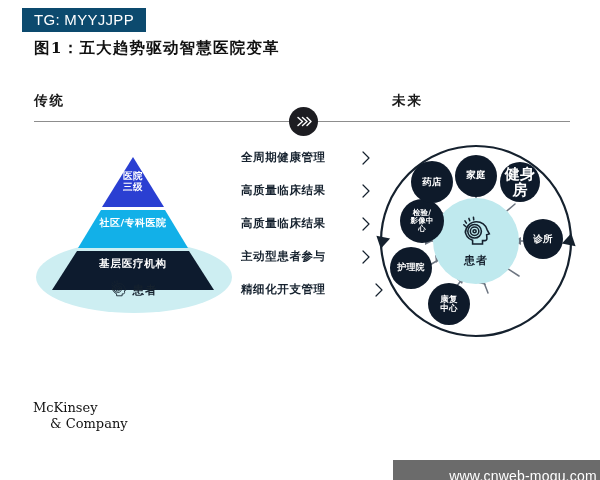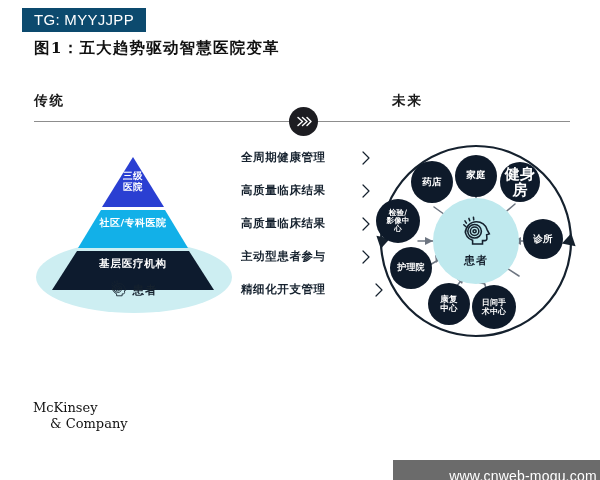--- a/index.html
+++ b/index.html
@@ -242,22 +242,22 @@
 </div>
 
 <div class="pyramid-panel">
   <div class="pyramid-ellipse"></div>
   <svg class="pyramid-svg" width="210" height="185" viewBox="0 0 210 185" aria-hidden="true">
     <polygon points="105,12 136,62 74,62" fill="#2a3fd2"></polygon>
     <polygon points="73,65 137,65 160,103 50,103" fill="#12b0e8"></polygon>
     <polygon points="49,106 161,106 186,145 24,145" fill="#0d1b2e"></polygon>
   </svg>
   <div class="tier-label t1">
+    <div>医院</div>
     <div>三级</div>
-    <div>医院</div>
   </div>
   <div class="tier-label t2">社区/专科医院</div>
   <div class="tier-label t3">基层医疗机构</div>
 
   <div class="patient-bottom">
     <span>
       <svg width="19" height="19" viewBox="0 0 24 24" aria-hidden="true">
         <g fill="none" stroke="#15212e" stroke-width="1.1" stroke-linecap="round">
           <path d="M4.5 13.5c0-4.4 3.4-8 7.8-8 3.6 0 6.6 2.3 7.5 5.5l1.6 3-1.9.7.2 2.4c.1.9-.6 1.7-1.5 1.7h-1.6v2.4H9.6v-2.6c-3-1-5.1-3.7-5.1-6.9z"></path>
           <circle cx="11" cy="12.2" r="1.1"></circle>
@@ -356,28 +356,25 @@
           <path d="M3.4 7.6l1.3 1.2M4.2 4.9l1 1.6M7 3.1l.6 1.7M10.2 2.3l.2 1.8"></path>
         </g>
       </svg>
     </span>
     <span class="ctext">患者</span>
   </div>
 
   <div class="node" style="left:79px; top:14px; width:42px; height:42px; font-size:9.5px;font-family:Liberation Mono, monospace;">家庭</div>
   <div class="node" style="left:124px; top:21px; width:40px; height:40px; font-size:15px;">健身房</div>
   <div class="node" style="left:147px; top:78px; width:40px; height:40px; font-size:9.5px;">诊所</div>
-  <div class="node" style="left:96px; top:144px; width:44px; height:44px; font-size:8px;">
-    <span style="display:block; width:27px;">日间手术中心</span>
-  </div>
   <div class="node" style="left:52px; top:142px; width:42px; height:42px; font-size:8.5px;">
     <span style="display:block; width:22px;">康复中心</span>
   </div>
   <div class="node" style="left:14px; top:106px; width:42px; height:42px; font-size:9px;">护理院</div>
-  <div class="node" style="left:0; top:58px; width:44px; height:44px; font-size:7.5px;">
+  <div class="node" style="left:24px; top:58px; width:44px; height:44px; font-size:7.5px;">
     <span style="display:block; width:24px;">检验/影像中心</span>
   </div>
   <div class="node" style="left:35px; top:20px; width:42px; height:42px; font-size:9.5px;">药店</div>
 </div>
 
 <div class="mck-logo">
   <div class="l1">McKinsey</div>
   <div class="l2">&amp; Company</div>
 </div>
 

